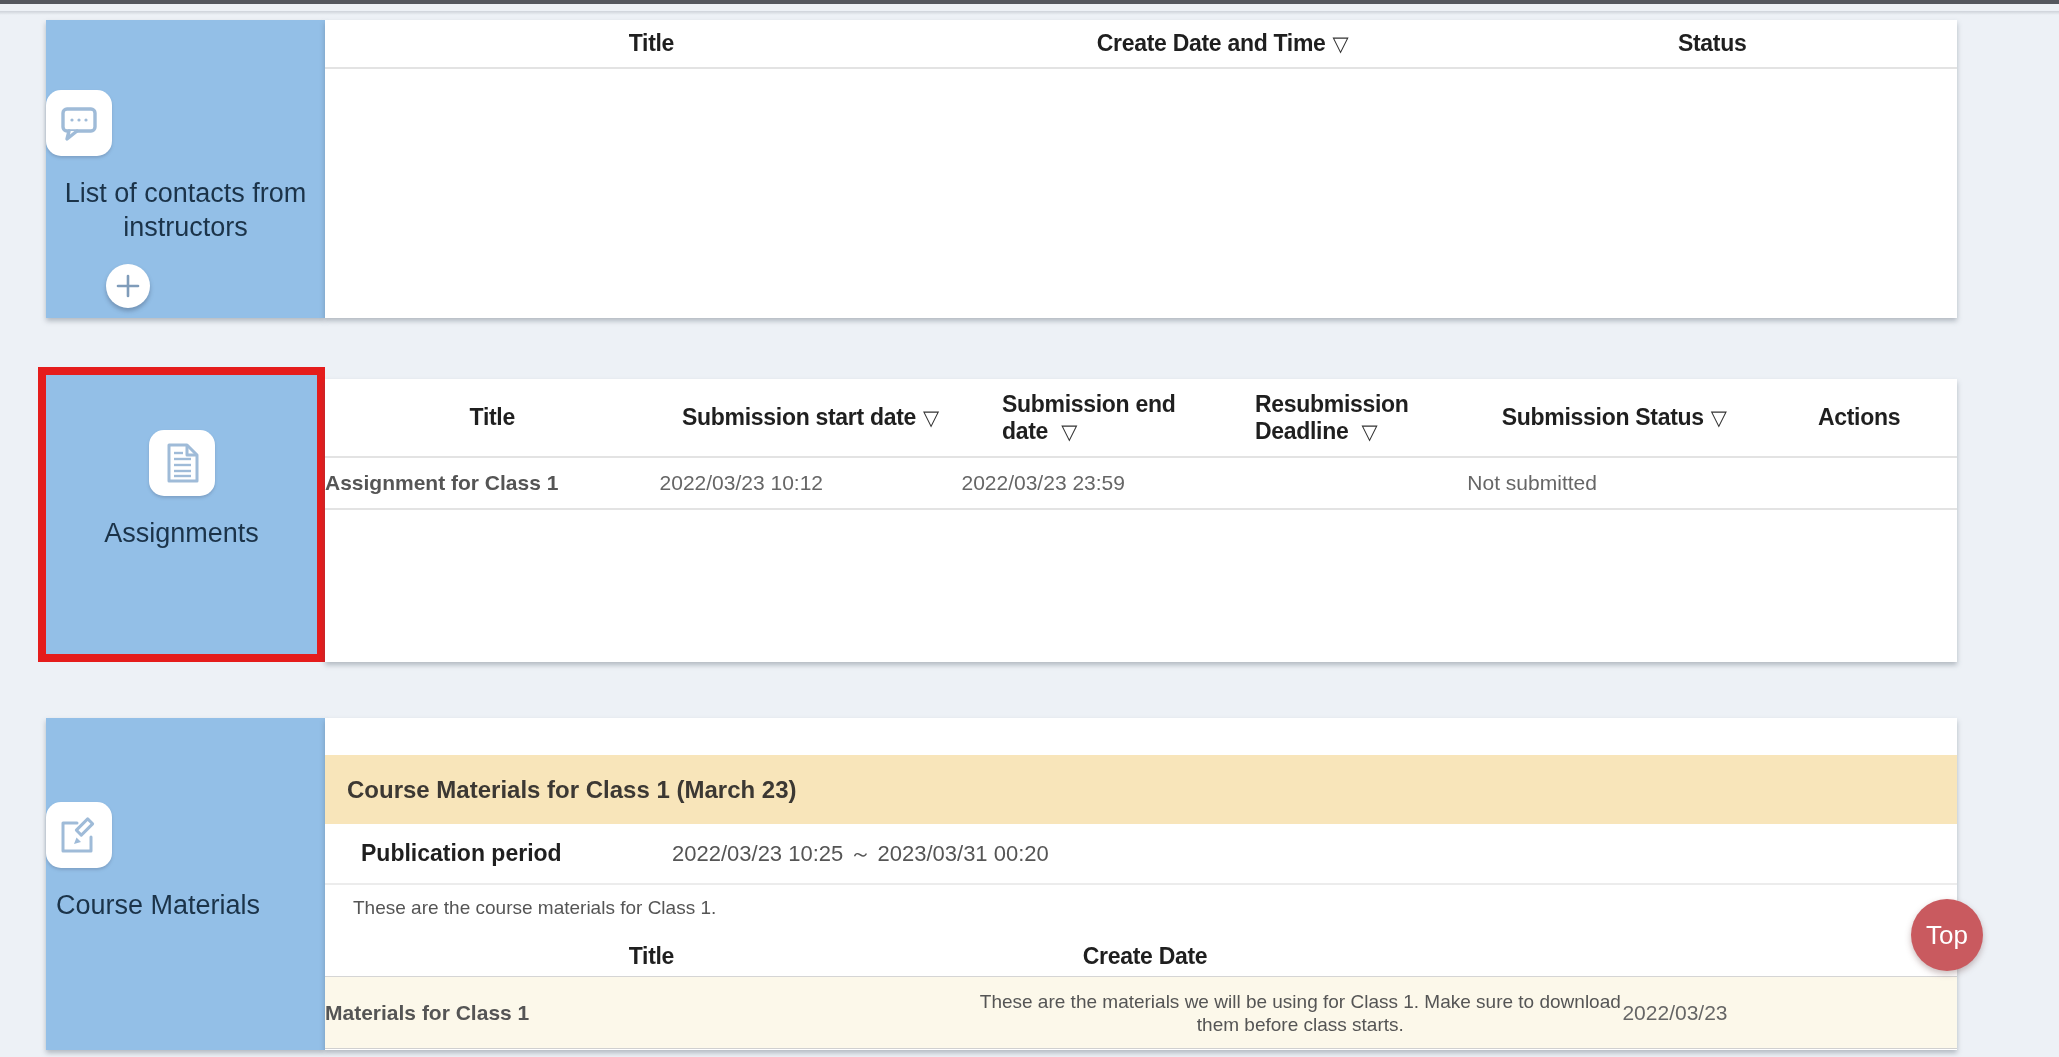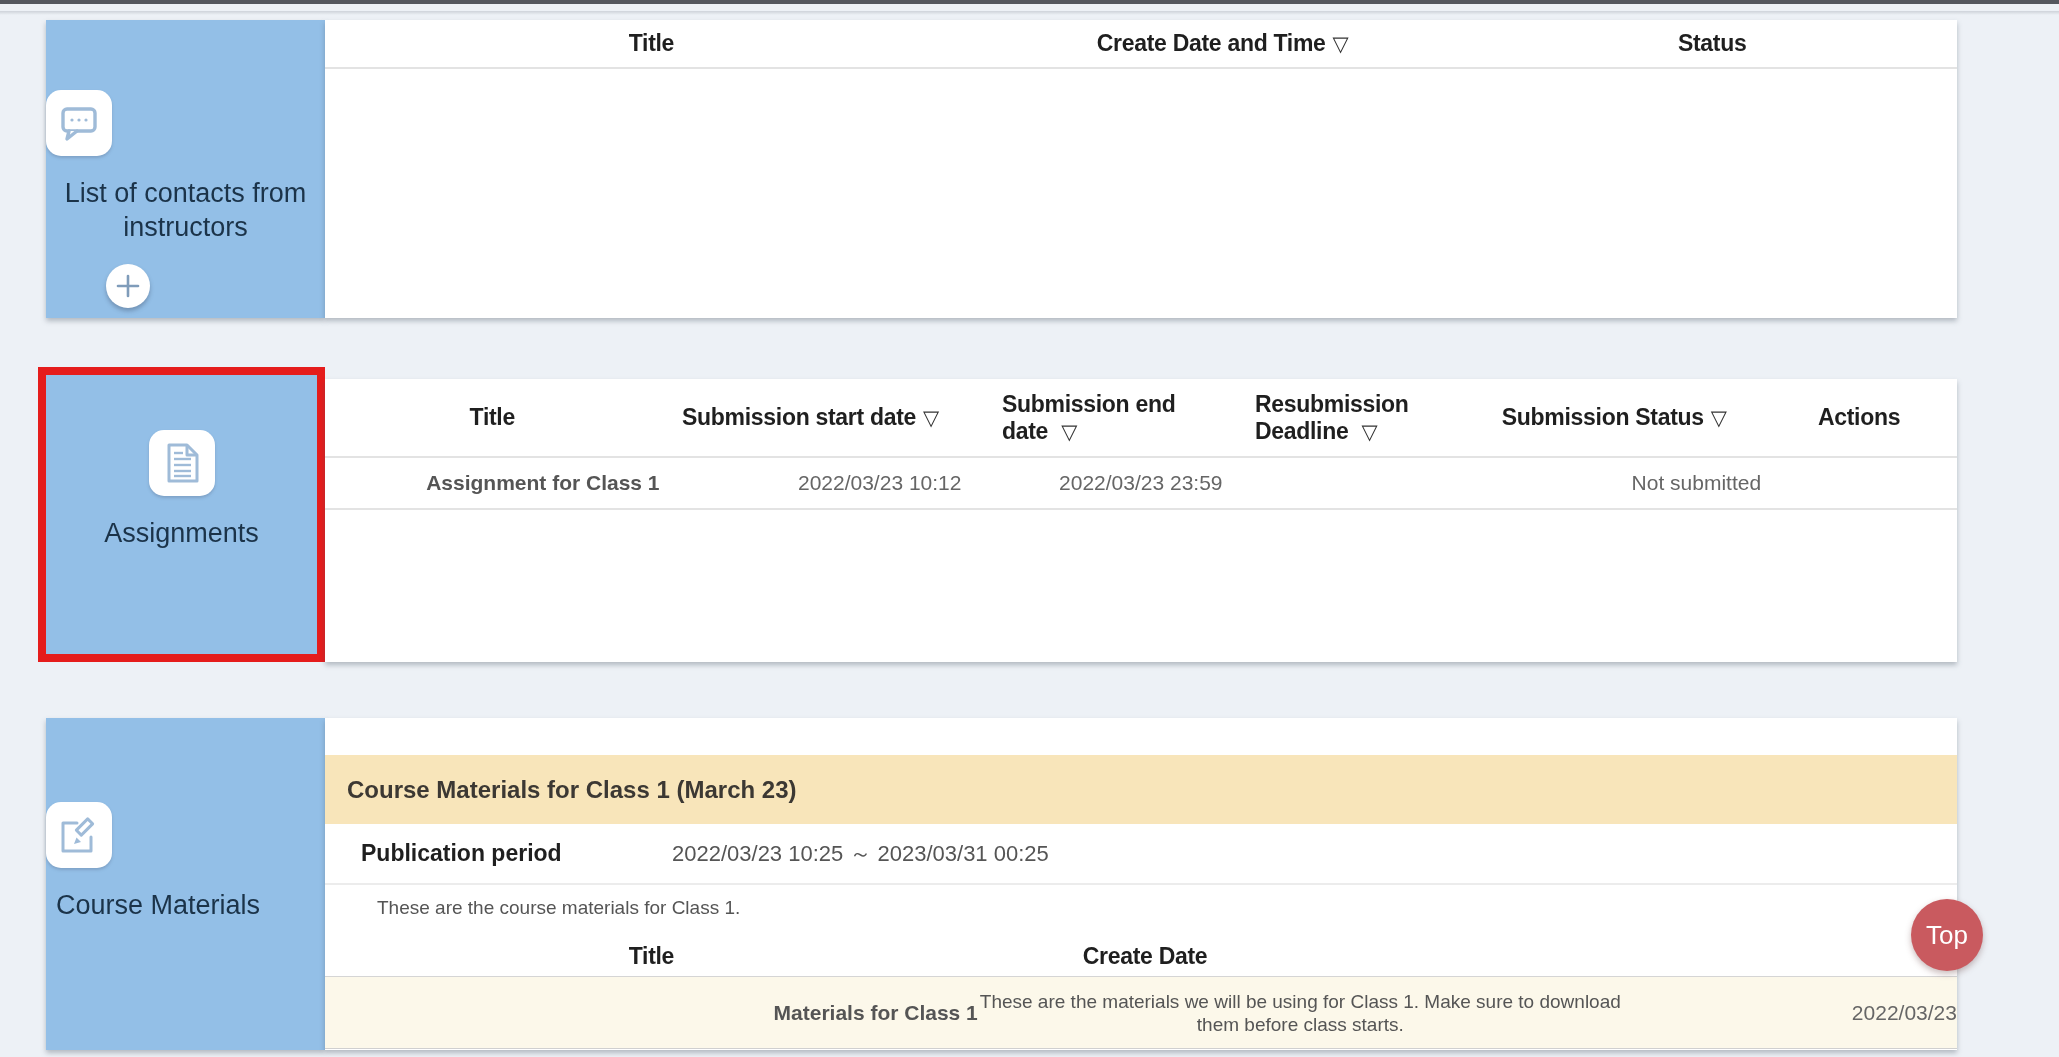--- a/index.html
+++ b/index.html
@@ -50,21 +50,21 @@
   #section-assignments .content{margin-top:6px;}
 
   .thead{display:flex;align-items:center;border-bottom:2px solid #e3e3e3;}
   .th{
     color:#1f1f1f;font-weight:bold;font-size:23px;letter-spacing:-.3px;
     line-height:27px;
     display:flex;align-items:center;justify-content:center;flex-wrap:wrap;
   }
   .sort{font-weight:normal;font-size:21px;margin-left:7px;color:#333;}
   .trow{display:flex;align-items:center;border-bottom:2px solid #e3e3e3;}
-  .td{color:#666;font-size:21px;text-align:right;}
+  .td{color:#666;font-size:21px;text-align:left;}
   .td.b{font-weight:bold;color:#555;}
 
   
   .c1-1{width:40%;} .c1-2{width:30%;} .c1-3{width:30%;}
   #section-contacts .thead{height:47px;}
 
   
   .c2-1{width:20.5%;} .c2-2{width:18.5%;} .c2-3{width:16%;}
   .c2-4{width:15%;} .c2-5{width:18%;} .c2-6{width:12%;}
   #section-assignments .thead{height:77px;}
@@ -73,21 +73,21 @@
 
   
   .mat-pad{height:37px;}
   .mat-title-bar{
     height:69px;background:#f8e5ba;display:flex;align-items:center;
     padding-left:22px;color:#3c3833;font-weight:bold;font-size:24px;
   }
   .pub-row{height:59px;display:flex;align-items:center;border-bottom:2px solid #ececec;}
   .pub-label{font-weight:bold;color:#1f1f1f;font-size:23px;margin-left:36px;width:311px;}
   .pub-value{color:#555;font-size:22px;}
-  .mat-desc{height:52px;box-sizing:border-box;padding:12px 0 0 52px;color:#555;font-size:19px;}
+  .mat-desc{height:52px;box-sizing:border-box;padding:12px 0 0 28px;color:#555;font-size:19px;}
   .mat-thead{display:flex;align-items:center;height:39px;}
   .mat-row{
     display:flex;align-items:center;height:71px;background:#fcf8ea;
     border-top:1px solid #d5d5d5;border-bottom:1px solid #d0d0d0;
   }
   .c3-1{width:40%;} .c3-2{width:39.5%;} .c3-3{width:20.5%;}
   .comments-text{
     width:645px;margin:0 auto;font-size:19px;line-height:23px;color:#555;
     text-align:center;word-break:break-all;
   }
@@ -204,21 +204,21 @@
     </span>
     <div class="panel-label">Course Materials</div>
   </div>
   <div class="content">
     <div class="mat-pad"></div>
     <div class="mat-title-bar">
       <span>Course Materials for Class 1 (March 23)</span>
     </div>
     <div class="pub-row">
       <span class="pub-label">Publication period</span>
-      <span class="pub-value">2022/03/23 10:25 ～ 2023/03/31 00:25</span>
+      <span class="pub-value">2022/03/23 10:25 ～ 2023/03/31 00:20</span>
     </div>
     <div class="mat-desc">These are the course materials for Class 1.</div>
     <div class="mat-thead">
       <div class="th c3-1">
         <span>Title</span>
       </div>
       <div class="th c3-3">
         <span>Create Date</span>
       </div>
     </div>

